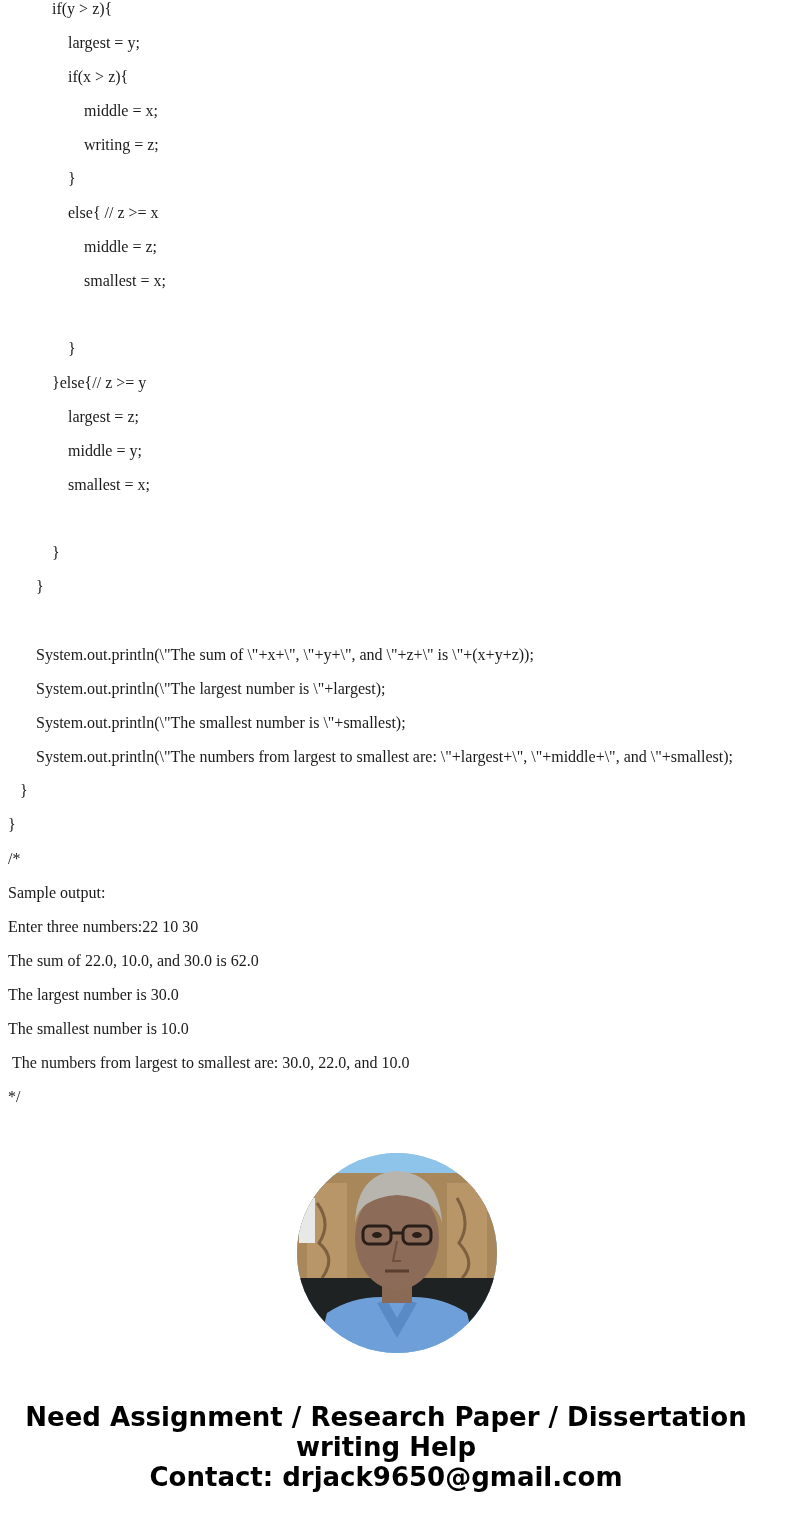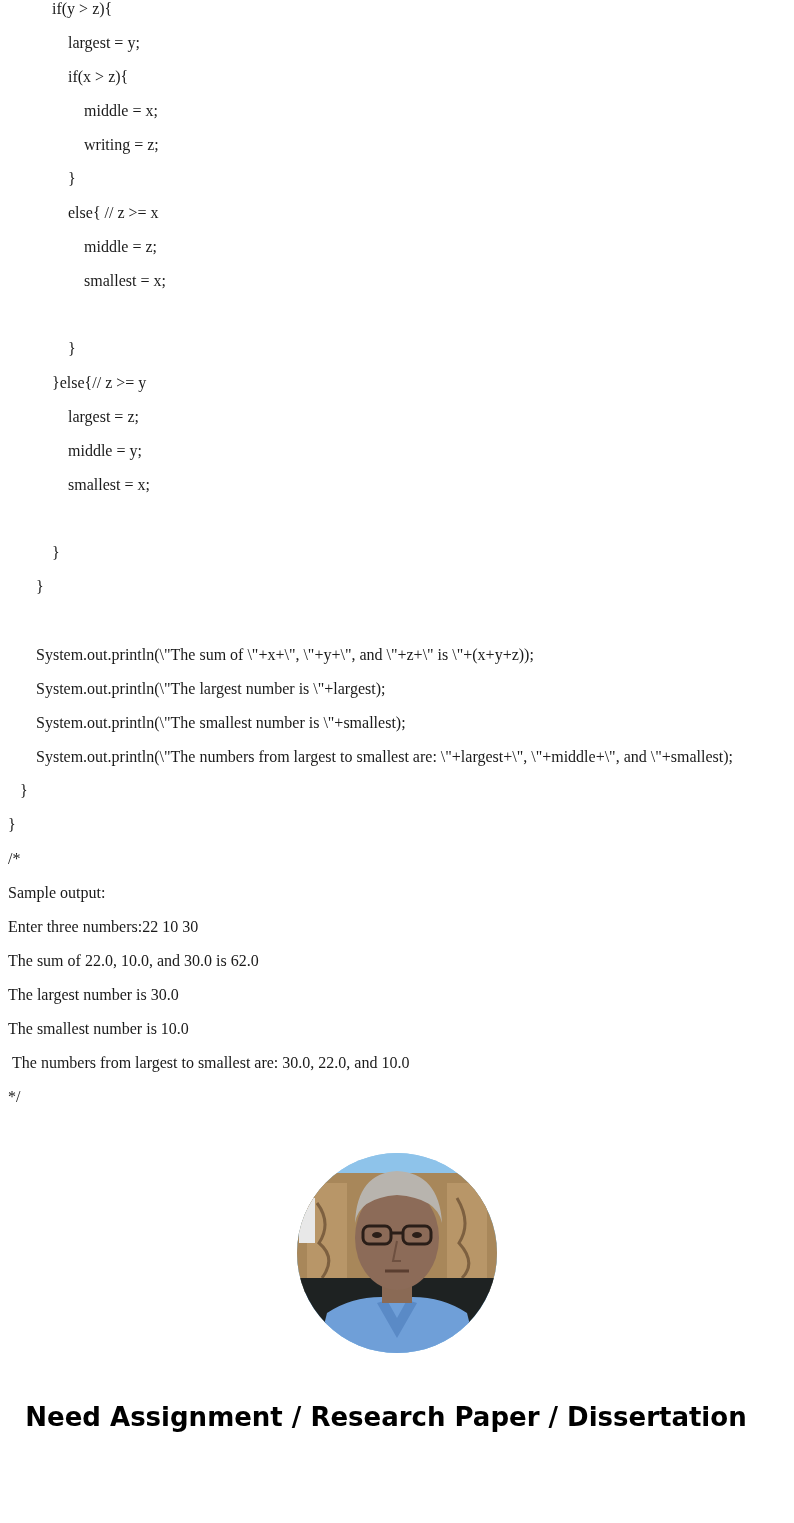--- a/index.html
+++ b/index.html
@@ -120,13 +120,15 @@
     <ellipse cx="80" cy="82" rx="5" ry="3" fill="#2a1e18"></ellipse>
     <ellipse cx="120" cy="82" rx="5" ry="3" fill="#2a1e18"></ellipse>
 
     <path d="M100 88 L96 108 L104 108" stroke="#6e5040" stroke-width="2" fill="none"></path>
     <line x1="88" y1="118" x2="112" y2="118" stroke="#5a3e30" stroke-width="3"></line>
   </svg>
 </div>
 
 <div class="promo">
   <div>Need Assignment / Research Paper / Dissertation</div>
+  <div>writing Help</div>
+  <div>Contact: drjack9650@gmail.com</div>
 </div>
 
 </body></html>

